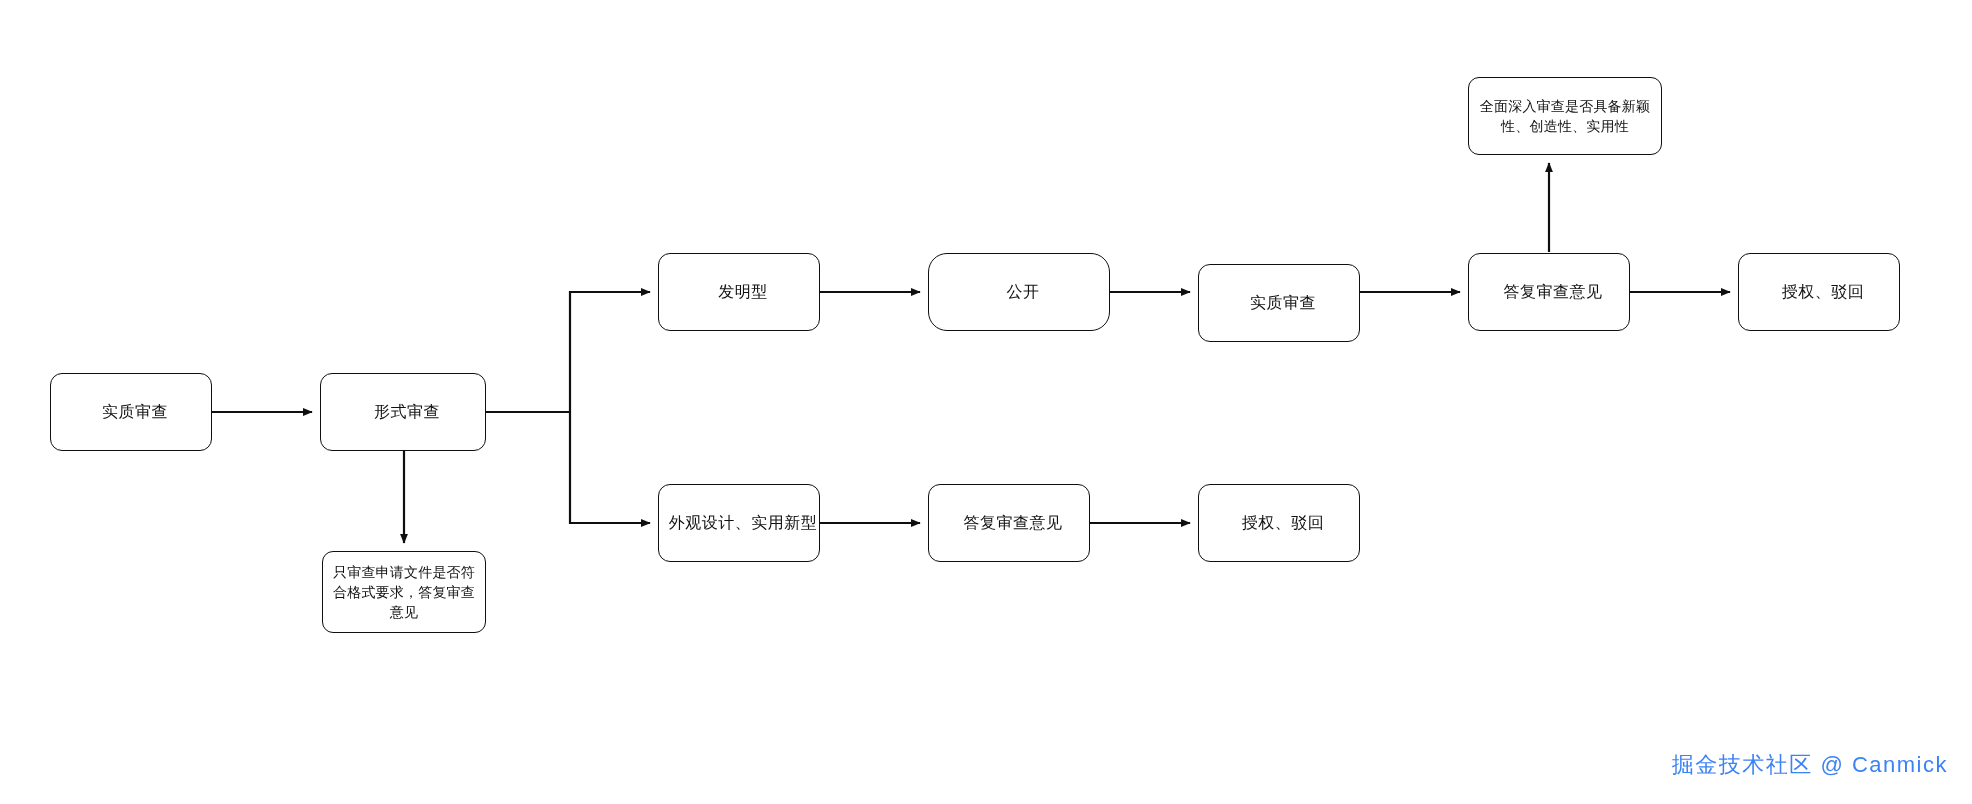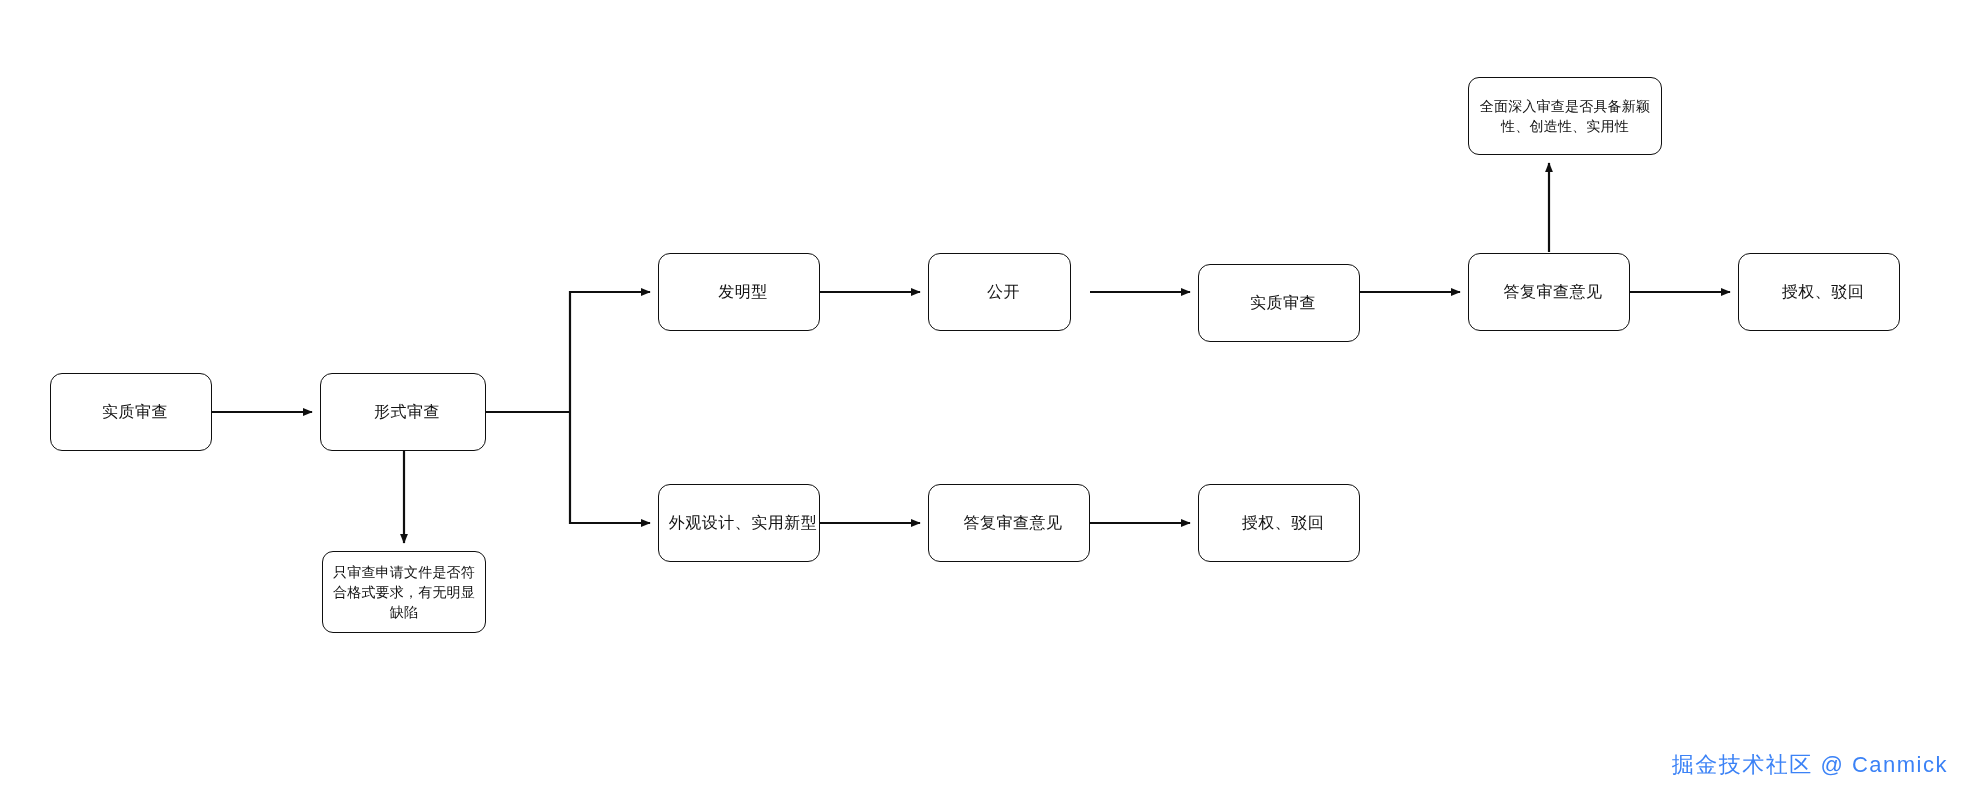--- a/index.html
+++ b/index.html
@@ -93,28 +93,28 @@
 
   <div class="node" id="n-patent-application" style="left: 50px; top: 373px; width: 162px; height: 78px;">
     <span class="node-label">实质审查</span>
   </div>
 
   <div class="node" id="n-formal-examination" style="left: 320px; top: 373px; width: 166px; height: 78px; text-align: right;">
     <span class="node-label">形式审查</span>
   </div>
 
   <div class="node note" id="n-formal-note" style="left: 322px; top: 551px; width: 164px; height: 82px;">
-    <span class="node-label">只审查申请文件是否符合格式要求，有无明显缺陷</span>
+    <span class="node-label">只审查申请文件是否符合格式要求，答复审查意见</span>
   </div>
 
   <div class="node" id="n-invention-type" style="left: 658px; top: 253px; width: 162px; height: 78px;">
     <span class="node-label">发明型</span>
   </div>
 
-  <div class="node" id="n-publication" style="left: 928px; top: 253px; width: 143px; height: 78px;">
+  <div class="node" id="n-publication" style="left: 928px; top: 253px; width: 182px; height: 78px; border-radius: 19px;">
     <span class="node-label">公开</span>
   </div>
 
   <div class="node" id="n-substantive-examination" style="left: 1198px; top: 264px; width: 162px; height: 78px;">
     <span class="node-label">实质审查</span>
   </div>
 
   <div class="node" id="n-reply-opinion-top" style="left: 1468px; top: 253px; width: 162px; height: 78px;">
     <span class="node-label">答复审查意见</span>
   </div>

